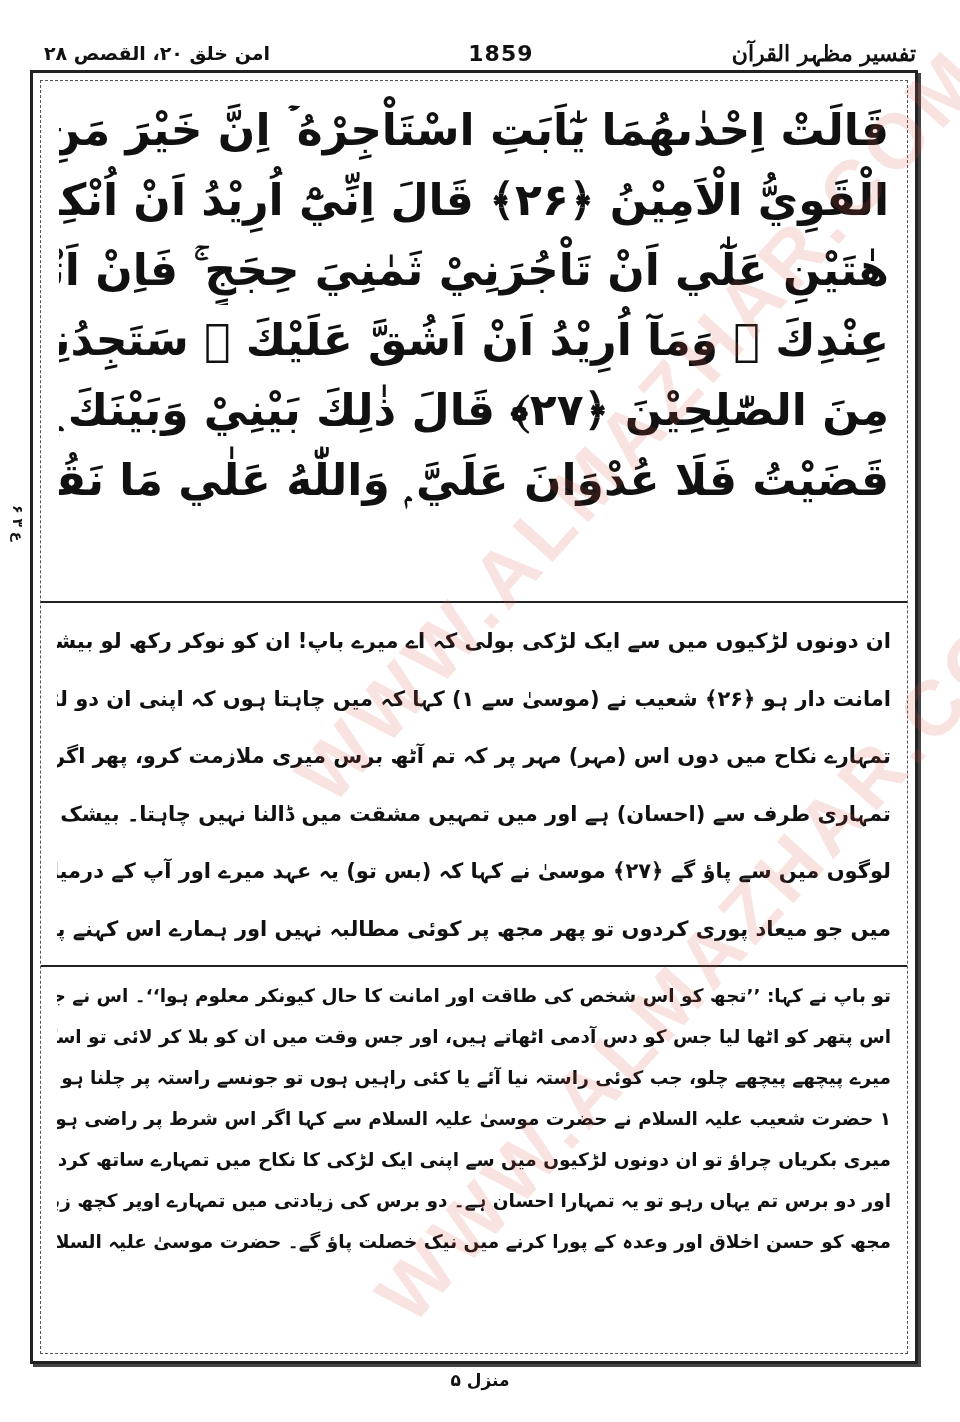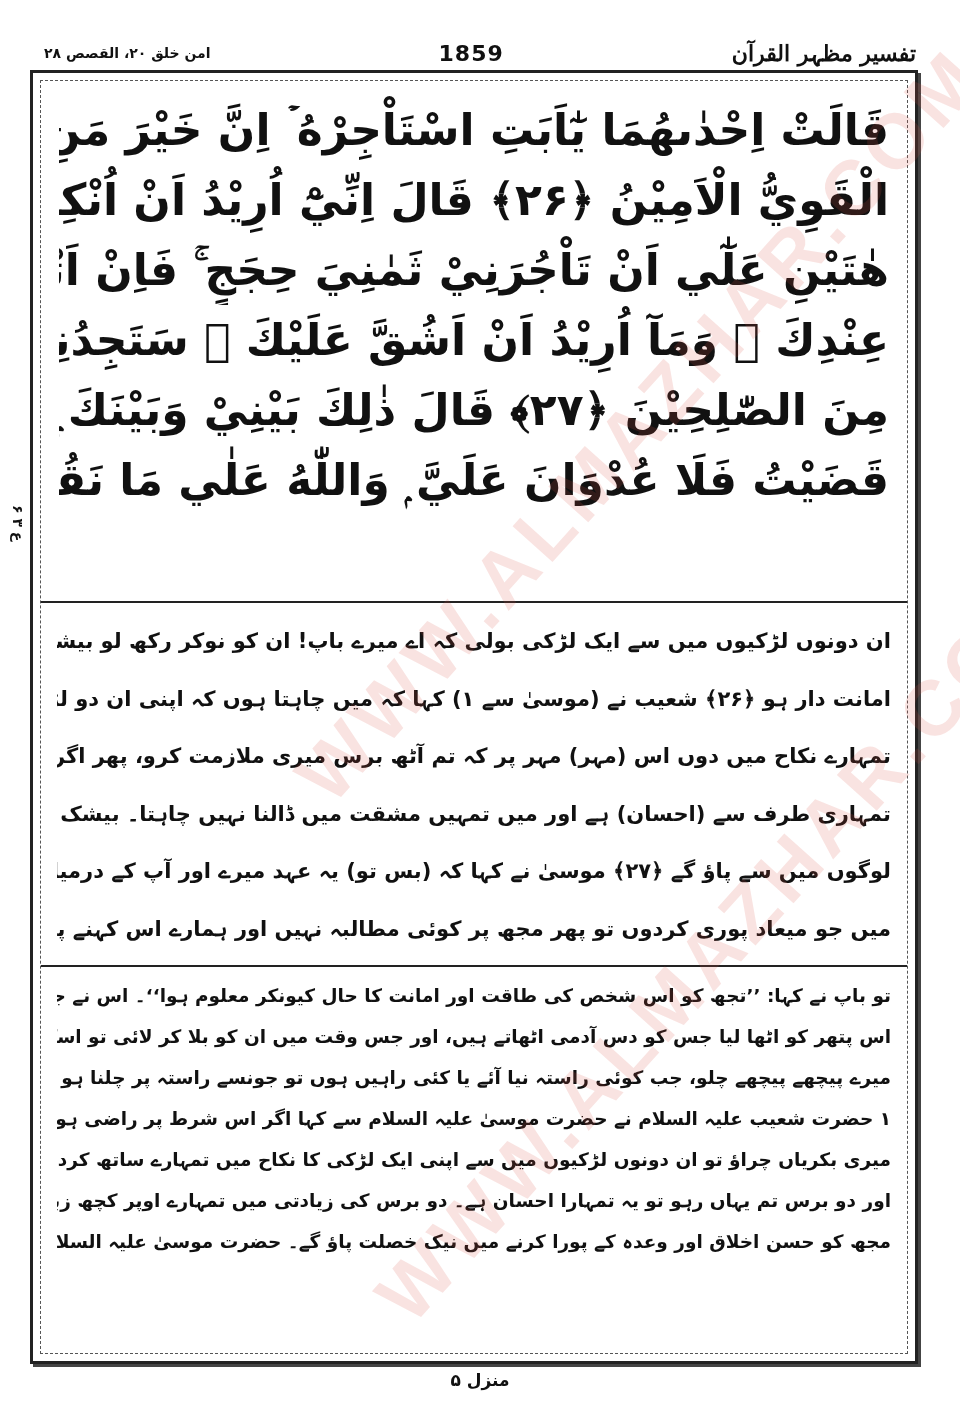--- a/index.html
+++ b/index.html
@@ -6,21 +6,21 @@
     body {
       width: 960px; height: 1422px; position: relative; overflow: hidden;
       font-family: "DejaVu Sans", sans-serif; color: #111;
     }
     .header {
       position: absolute; top: 38px; left: 44px; right: 44px; height: 30px;
       direction: rtl; display: flex; justify-content: space-between; align-items: center;
     }
     .header .title { font-size: 22px; font-weight: bold; font-family: "DejaVu Serif", serif; }
     .header .pagenum { font-size: 22px; font-weight: bold; letter-spacing: 1px; }
-    .header .ref { font-size: 14px; font-weight: bold; text-align: right; }
+    .header .ref { font-size: 19px; font-weight: bold; text-align: right; }
 
     .frame {
       position: absolute; top: 70px; left: 30px; width: 882px; height: 1288px;
       border: 3px solid #222; box-shadow: 3px 3px 0 #444;
     }
     .inner {
       position: absolute; top: 7px; left: 7px; right: 7px; bottom: 7px;
       border: 1px dashed #555;
     }
     .section { position: absolute; left: 0; right: 0; direction: rtl; }

